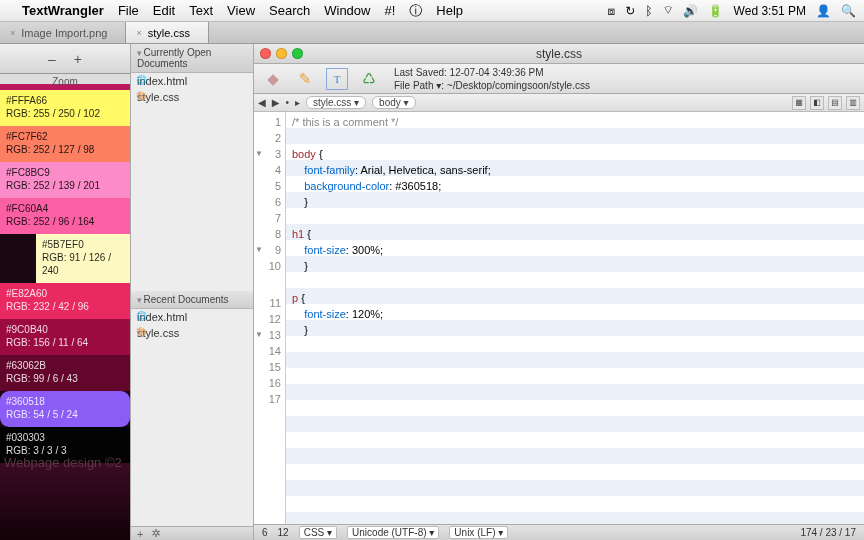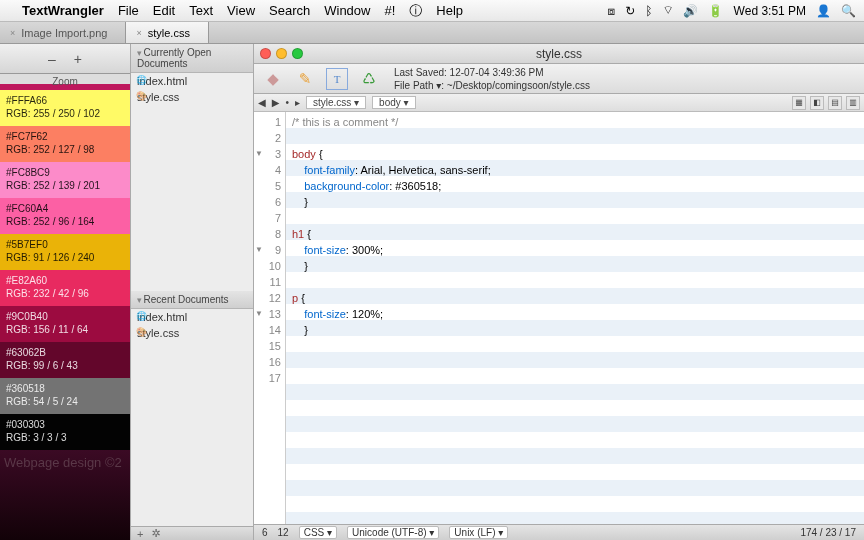--- a/index.html
+++ b/index.html
@@ -47,21 +47,21 @@
 
 .editor { flex:1; display:flex; flex-direction:column; background:#fff; position:relative; }
 .titlebar { height:20px; background:linear-gradient(#ebebeb,#d5d5d5); border-bottom:1px solid #aaa; display:flex; align-items:center; justify-content:center; font-size:12px; color:#333; position:relative; }
 .lights { position:absolute; left:6px; top:4px; display:flex; gap:5px; }
 .light { width:11px; height:11px; border-radius:50%; border:1px solid rgba(0,0,0,.2); }
 .light.r{background:#ff5f57}.light.y{background:#ffbd2e}.light.g{background:#28c940}
 .toolbar { height:30px; background:linear-gradient(#f2f2f2,#dcdcdc); border-bottom:1px solid #aaa; display:flex; align-items:center; padding:0 8px; gap:10px; font-size:10px; }
 .tb-icon { width:22px; height:22px; display:flex; align-items:center; justify-content:center; font-size:15px; }
 .tb-info { margin-left:4px; color:#333; line-height:1.3; font-size:10px; }
 .navbar { height:18px; background:linear-gradient(#f0f0f0,#dedede); border-bottom:1px solid #bbb; display:flex; align-items:center; font-size:10px; padding:0 4px; gap:6px; color:#444; }
-.navbar .sel { padding:0 6px; border:1px solid #bbb; border-radius:0; background:#fff; height:13px; line-height:12px; }
+.navbar .sel { padding:0 6px; border:1px solid #bbb; border-radius:6px; background:#fff; height:13px; line-height:12px; }
 .navbar .navicons { margin-left:auto; display:flex; gap:4px; }
 .navi { width:14px; height:14px; background:#e8e8e8; border:1px solid #bbb; font-size:8px; text-align:center; line-height:12px; }
 
 .code-area { flex:1; display:flex; overflow:hidden; font-family: Monaco, Menlo, monospace; font-size:11px; }
 .gutter { width:32px; background:#fff; border-right:1px solid #ccc; text-align:right; padding:2px 4px 0 0; color:#888; line-height:16px; position:relative; }
 .gut-fold { position:absolute; left:1px; font-size:8px; color:#888; }
 .codelines { flex:1; background:repeating-linear-gradient(#fff 0 16px,#eaf1f8 16px 32px); padding:2px 0 0 6px; line-height:16px; color:#000; position:relative; }
 .codelines .ln { height:16px; white-space:pre; }
 .codelines .hl { background:#fff79a; }
 .c-comment{color:#888}.c-sel{color:#a52a2a}.c-prop{color:#0066cc}
@@ -130,37 +130,37 @@
           <div>RGB: 252 / 127 / 98</div>
         </div>
         <div class="swatch" style="background: rgb(252, 139, 201);">
           <div class="hex">#FC8BC9</div>
           <div>RGB: 252 / 139 / 201</div>
         </div>
         <div class="swatch" style="background: rgb(252, 96, 164);">
           <div class="hex">#FC60A4</div>
           <div>RGB: 252 / 96 / 164</div>
         </div>
-        <div class="swatch" style="background: #eab308;">
+        <div class="swatch" style="background: #fef9c3; margin-left: 36px;">
           <div class="hex">#5B7EF0</div>
           <div>RGB: 91 / 126 / 240</div>
         </div>
         <div class="swatch dark" style="background: rgb(232, 42, 96);">
           <div class="hex">#E82A60</div>
           <div>RGB: 232 / 42 / 96</div>
         </div>
         <div class="swatch dark" style="background: rgb(156, 11, 64);">
           <div class="hex">#9C0B40</div>
           <div>RGB: 156 / 11 / 64</div>
         </div>
         <div class="swatch dark" style="background: rgb(99, 6, 43);">
           <div class="hex">#63062B</div>
           <div>RGB: 99 / 6 / 43</div>
         </div>
-        <div class="swatch dark" style="background: #737373;">
+        <div class="swatch dark" style="background: #8b5cf6; border-radius: 9px;">
           <div class="hex">#360518</div>
           <div>RGB: 54 / 5 / 24</div>
         </div>
         <div class="swatch dark" style="background: rgb(3, 3, 3);">
           <div class="hex">#030303</div>
           <div>RGB: 3 / 3 / 3</div>
         </div>
       </div>
     <div class="panelbottom">
       <div class="bgtext">Webpage design ©2</div>
@@ -224,21 +224,21 @@
           <div style="height: 16px; position: relative;">1</div>
           <div style="height: 16px; position: relative;">2</div>
           <div style="height: 16px; position: relative;"><span class="gut-fold">▼</span>3</div>
           <div style="height: 16px; position: relative;">4</div>
           <div style="height: 16px; position: relative;">5</div>
           <div style="height: 16px; position: relative;">6</div>
           <div style="height: 16px; position: relative;">7</div>
           <div style="height: 16px; position: relative;">8</div>
           <div style="height: 16px; position: relative;"><span class="gut-fold">▼</span>9</div>
           <div style="height: 16px; position: relative;">10</div>
-          <div style="height: 16px; position: relative;">11</div>
+          <div style="height: 16px; position: relative; margin-top: 21px;">11</div>
           <div style="height: 16px; position: relative;">12</div>
           <div style="height: 16px; position: relative;"><span class="gut-fold">▼</span>13</div>
           <div style="height: 16px; position: relative;">14</div>
           <div style="height: 16px; position: relative;">15</div>
           <div style="height: 16px; position: relative;">16</div>
           <div style="height: 16px; position: relative;">17</div>
         </div>
       <div class="codelines" id="codelines">
           <div class="ln"><span class="c-comment">/* this is a comment */</span></div>
           <div class="ln"></div>

